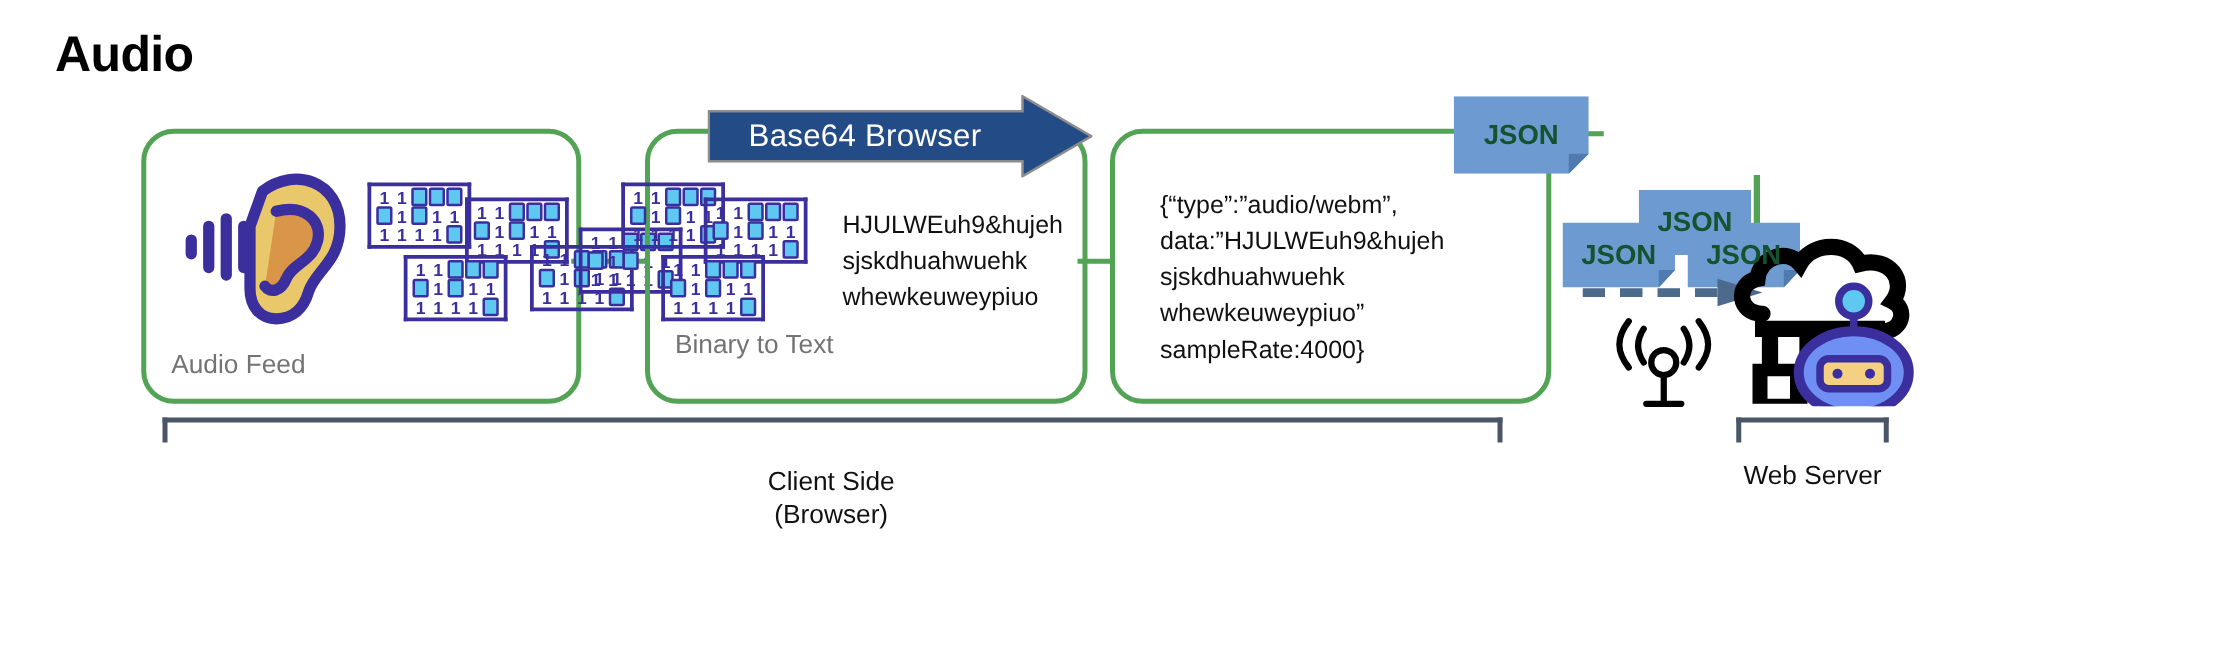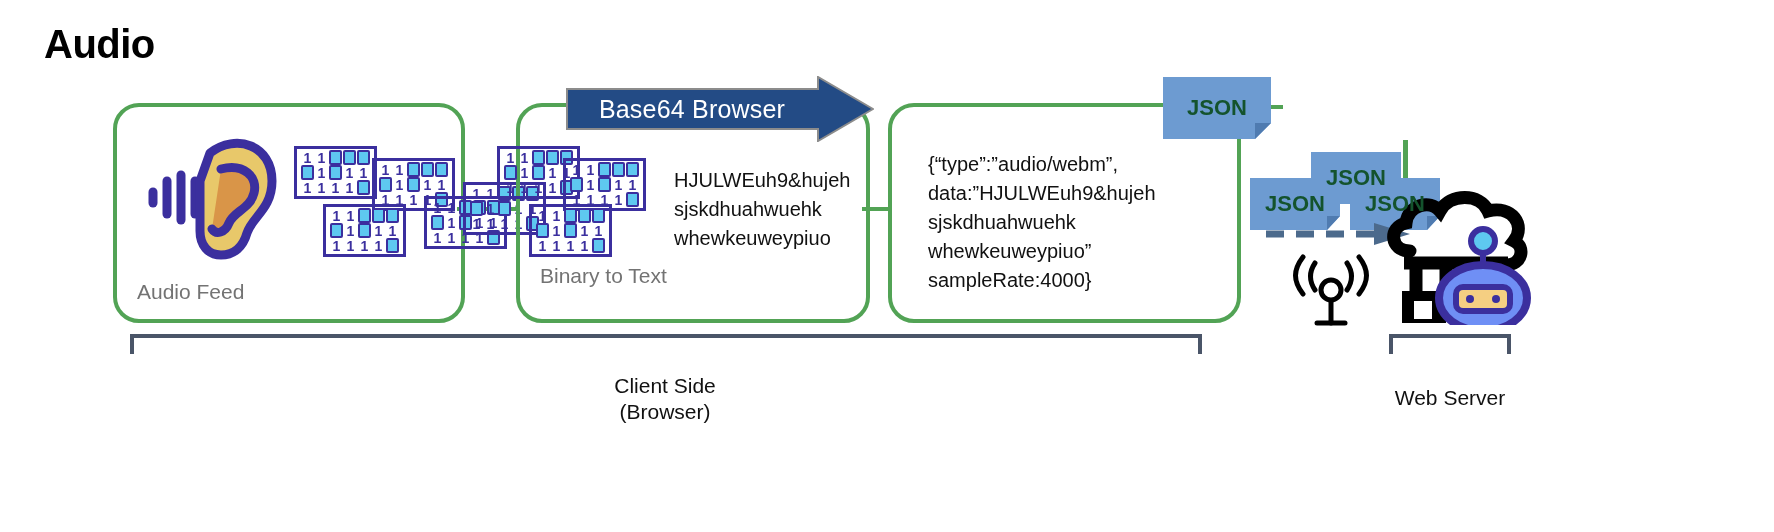--- a/index.html
+++ b/index.html
@@ -71,21 +71,21 @@
   
   .bracket{position:absolute;}
   .bracket .bar{position:absolute;left:0;right:0;top:0;height:4px;background:#4a5568;}
   .bracket .lft{position:absolute;left:0;top:0;width:4px;height:20px;background:#4a5568;}
   .bracket .rgt{position:absolute;right:0;top:0;width:4px;height:20px;background:#4a5568;}
   #bracket-client{left:130px;top:334px;width:1072px;height:24px;}
   #bracket-server{left:1389px;top:334px;width:122px;height:24px;}
 
   .bracket-label{position:absolute;font-size:21px;line-height:26px;text-align:center;color:#111;}
   #label-client{left:500px;top:363px;width:330px;margin-top:10px;}
-  #label-server{left:1330px;top:385px;width:240px;}
+  #label-server{left:1330px;top:368px;width:240px;}
 </style>
 </head>
 <body>
 
 <div class="stage">
 
   <div id="page-title">Audio</div>
 
   <div class="connector" style="left:457px;top:207px;width:59px;height:4px;"></div>
   <div class="connector" style="left:862px;top:207px;width:26px;height:4px;"></div>

